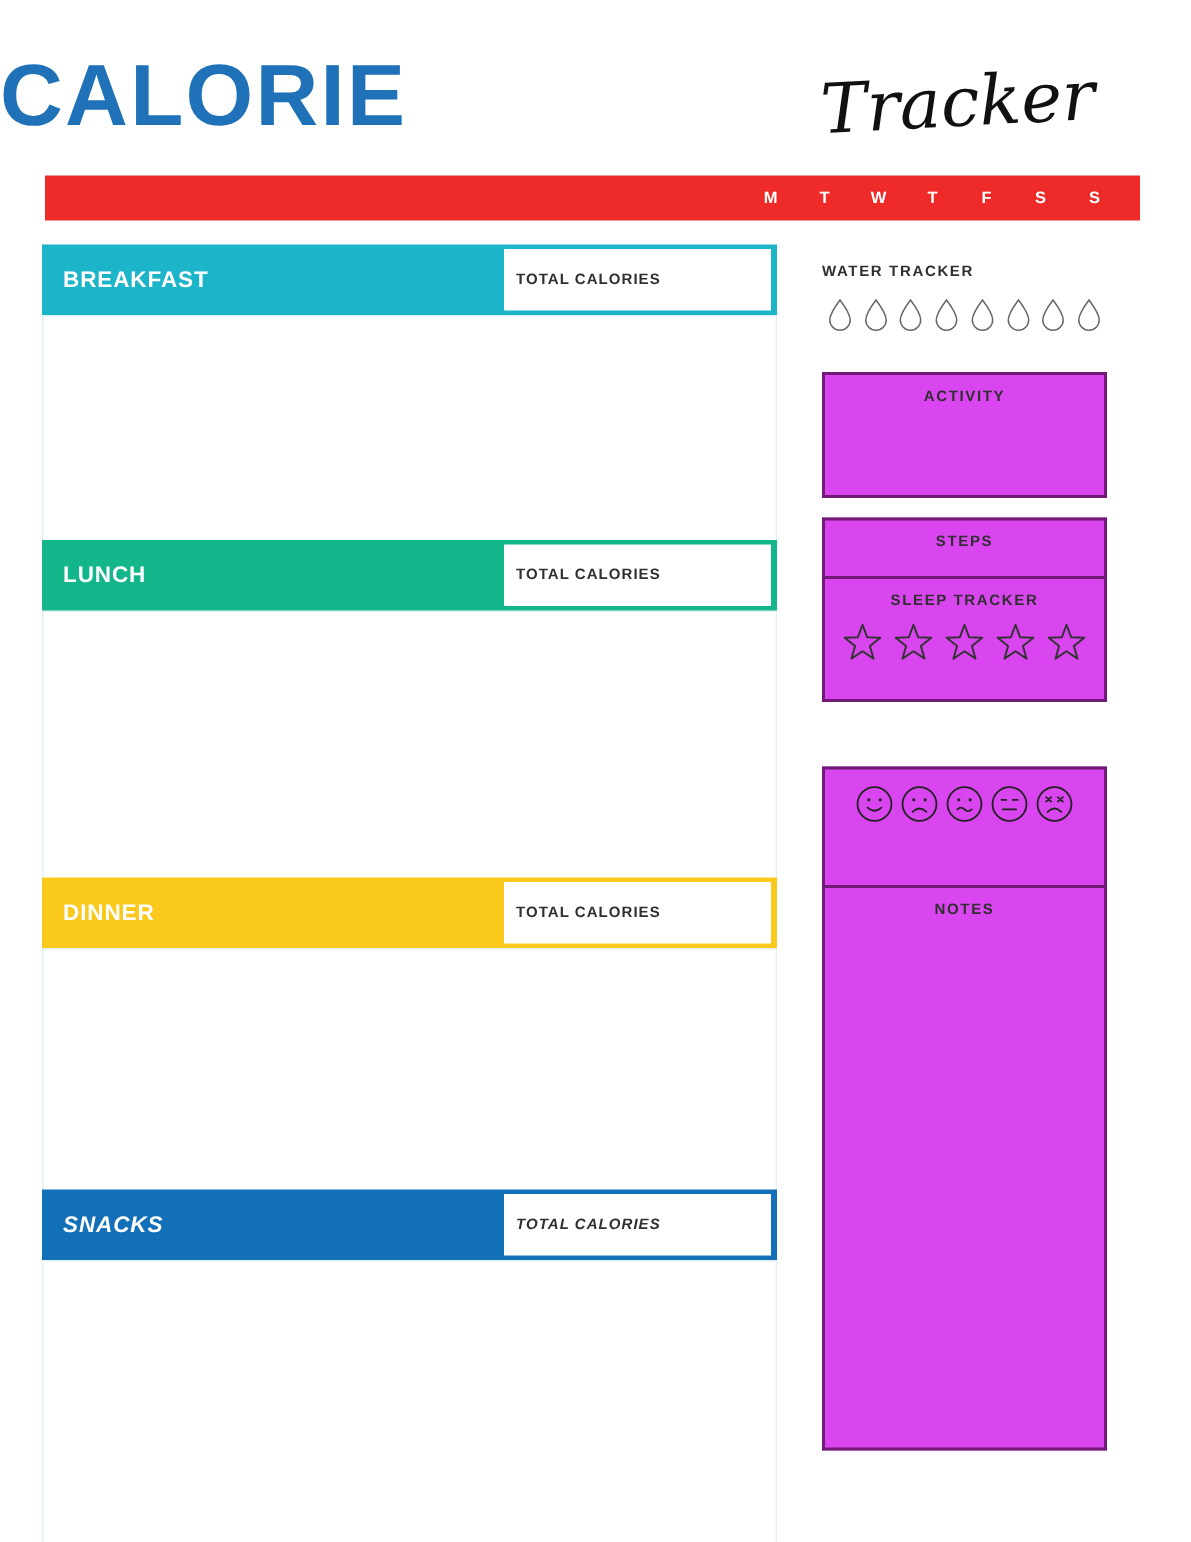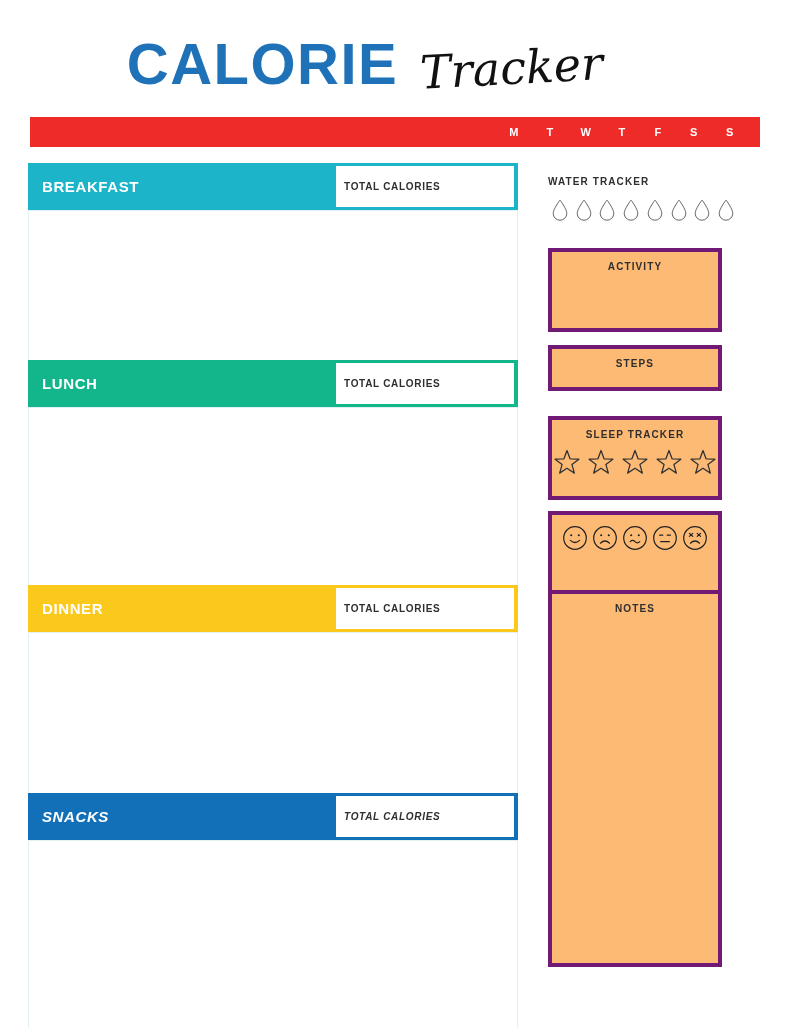--- a/index.html
+++ b/index.html
@@ -17,21 +17,21 @@
 
   
   #title-block {
     position: absolute;
     left: 0;
     top: 28px;
     width: 730px;
     height: 72px;
     display: flex;
     align-items: center;
-    justify-content: center;
+    justify-content: space-between;
   }
   #title-main {
     font-family: "Liberation Sans", sans-serif;
     font-weight: bold;
     font-size: 58px;
     letter-spacing: 1.5px;
     color: #1f72b8;
     line-height: 1;
   }
   #title-script {
@@ -107,24 +107,24 @@
   .meal-body {
     border: 1px solid #e1f0f0;
     background: #ffffff;
     box-sizing: border-box;
   }
 
   
   .panel {
     position: absolute;
     left: 548px;
-    width: 174px;
-    border: 4px solid #701a75;
+    width: 190px;
+    border: 2px solid #701a75;
     box-sizing: border-box;
-    background: #fdba74;
+    background: #d946ef;
   }
   .panel-label {
     text-align: center;
     font-size: 10px;
     font-weight: bold;
     letter-spacing: 1.1px;
     color: #2f2f2f;
     padding-top: 9px;
   }
   #water-title {
@@ -240,21 +240,21 @@
   </div>
 
 <div class="panel" id="panel-activity" style="top:248px;height:84px;">
   <div class="panel-label">ACTIVITY</div>
 </div>
 
 <div class="panel" id="panel-steps" style="top:345px;height:46px;">
   <div class="panel-label">STEPS</div>
 </div>
 
-<div class="panel" id="panel-sleep" style="top:416px;height:84px;">
+<div class="panel" id="panel-sleep" style="top:384px;height:84px;">
   <div class="panel-label">SLEEP TRACKER</div>
   <div class="icon-row" id="sleep-stars" style="margin-top:9px;">
       <span style="margin: 0px 3px;"><svg width="28" height="28" viewBox="0 0 28 28">
           <polygon points="14.00,1.50 17.06,9.79 25.89,10.14 18.95,15.61 21.35,24.11 14.00,19.20 6.65,24.11 9.05,15.61 2.11,10.14 10.94,9.79" fill="none" stroke="#333333" stroke-width="1.3" stroke-linejoin="round"></polygon>
         </svg></span>
       <span style="margin: 0px 3px;"><svg width="28" height="28" viewBox="0 0 28 28">
           <polygon points="14.00,1.50 17.06,9.79 25.89,10.14 18.95,15.61 21.35,24.11 14.00,19.20 6.65,24.11 9.05,15.61 2.11,10.14 10.94,9.79" fill="none" stroke="#333333" stroke-width="1.3" stroke-linejoin="round"></polygon>
         </svg></span>
       <span style="margin: 0px 3px;"><svg width="28" height="28" viewBox="0 0 28 28">
           <polygon points="14.00,1.50 17.06,9.79 25.89,10.14 18.95,15.61 21.35,24.11 14.00,19.20 6.65,24.11 9.05,15.61 2.11,10.14 10.94,9.79" fill="none" stroke="#333333" stroke-width="1.3" stroke-linejoin="round"></polygon>

